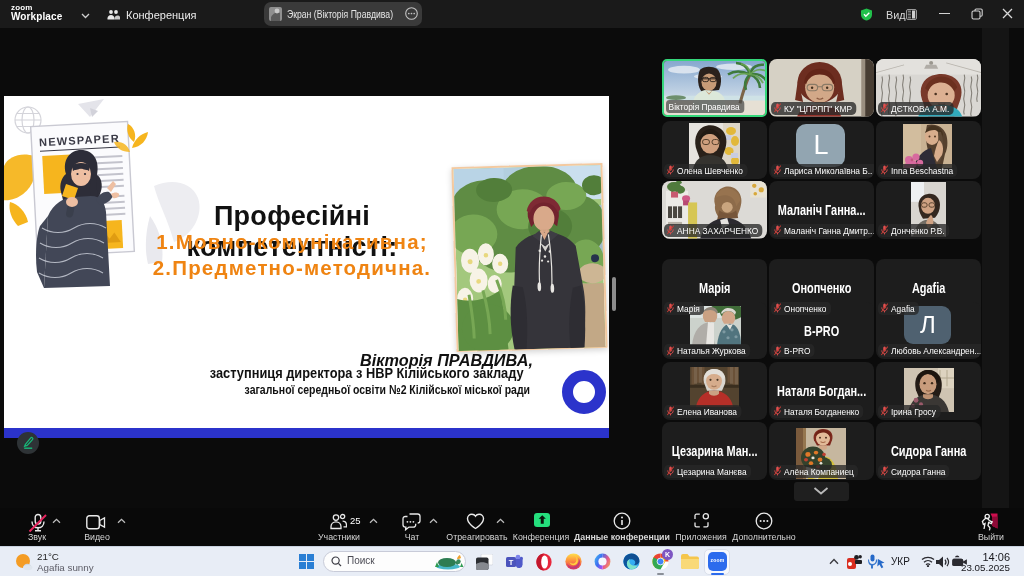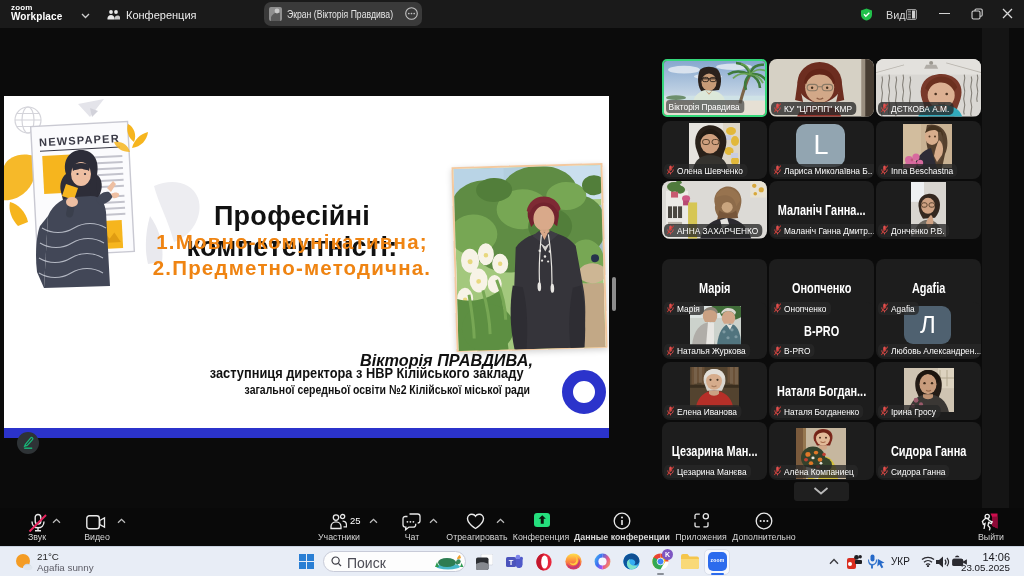--- a/index.html
+++ b/index.html
@@ -772,21 +772,21 @@
       <rect x="8" width="7" height="7"></rect>
       <rect y="8" width="7" height="7"></rect>
       <rect x="8" y="8" width="7" height="7"></rect>
     </svg>
 
   <div class="abs" style="left:323px;top:4px;width:143px;height:21px;background:#fdfdfd;border:1px solid #c8cbd8;border-radius:11px;box-sizing:border-box;"></div>
   <svg class="abs" style="left:331px;top:9px;" width="11" height="11" viewBox="0 0 11 11" fill="none" stroke="#3c3c44" stroke-width="1.2">
       <circle cx="4.6" cy="4.6" r="3.6"></circle>
       <path d="M7.4 7.4l2.6 2.6"></path>
     </svg>
-  <div class="abs" style="left:347px;top:8px;color:#4c4c55;font-size:14px;">Поиск</div>
+  <div class="abs" style="left:347px;top:8px;color:#4c4c55;font-size:10px;">Поиск</div>
   <svg class="abs" style="left:433px;top:6px;" width="31" height="17" viewBox="0 0 31 17">
     <ellipse cx="15" cy="13.5" rx="12" ry="3" fill="#49b8c8"></ellipse>
     <ellipse cx="14" cy="9.5" rx="9" ry="4.5" fill="#2e7d52"></ellipse>
     <path d="M22 9c2-1 4-1 5 1l-3 2z" fill="#2e7d52"></path>
     <circle cx="25.5" cy="8.5" r="2.2" fill="#3a8a5c"></circle>
     <path d="M24 6c.4-2 1.6-3.4 3-4l1 3c-1 .8-2.4 1.2-4 1z" fill="#f0a02c"></path>
     <g fill="#2f9c52">
         <path d="M2 14l2-5 2 5zM27 14l1.6-4 1.8 4z"></path>
       </g>
   </svg>

